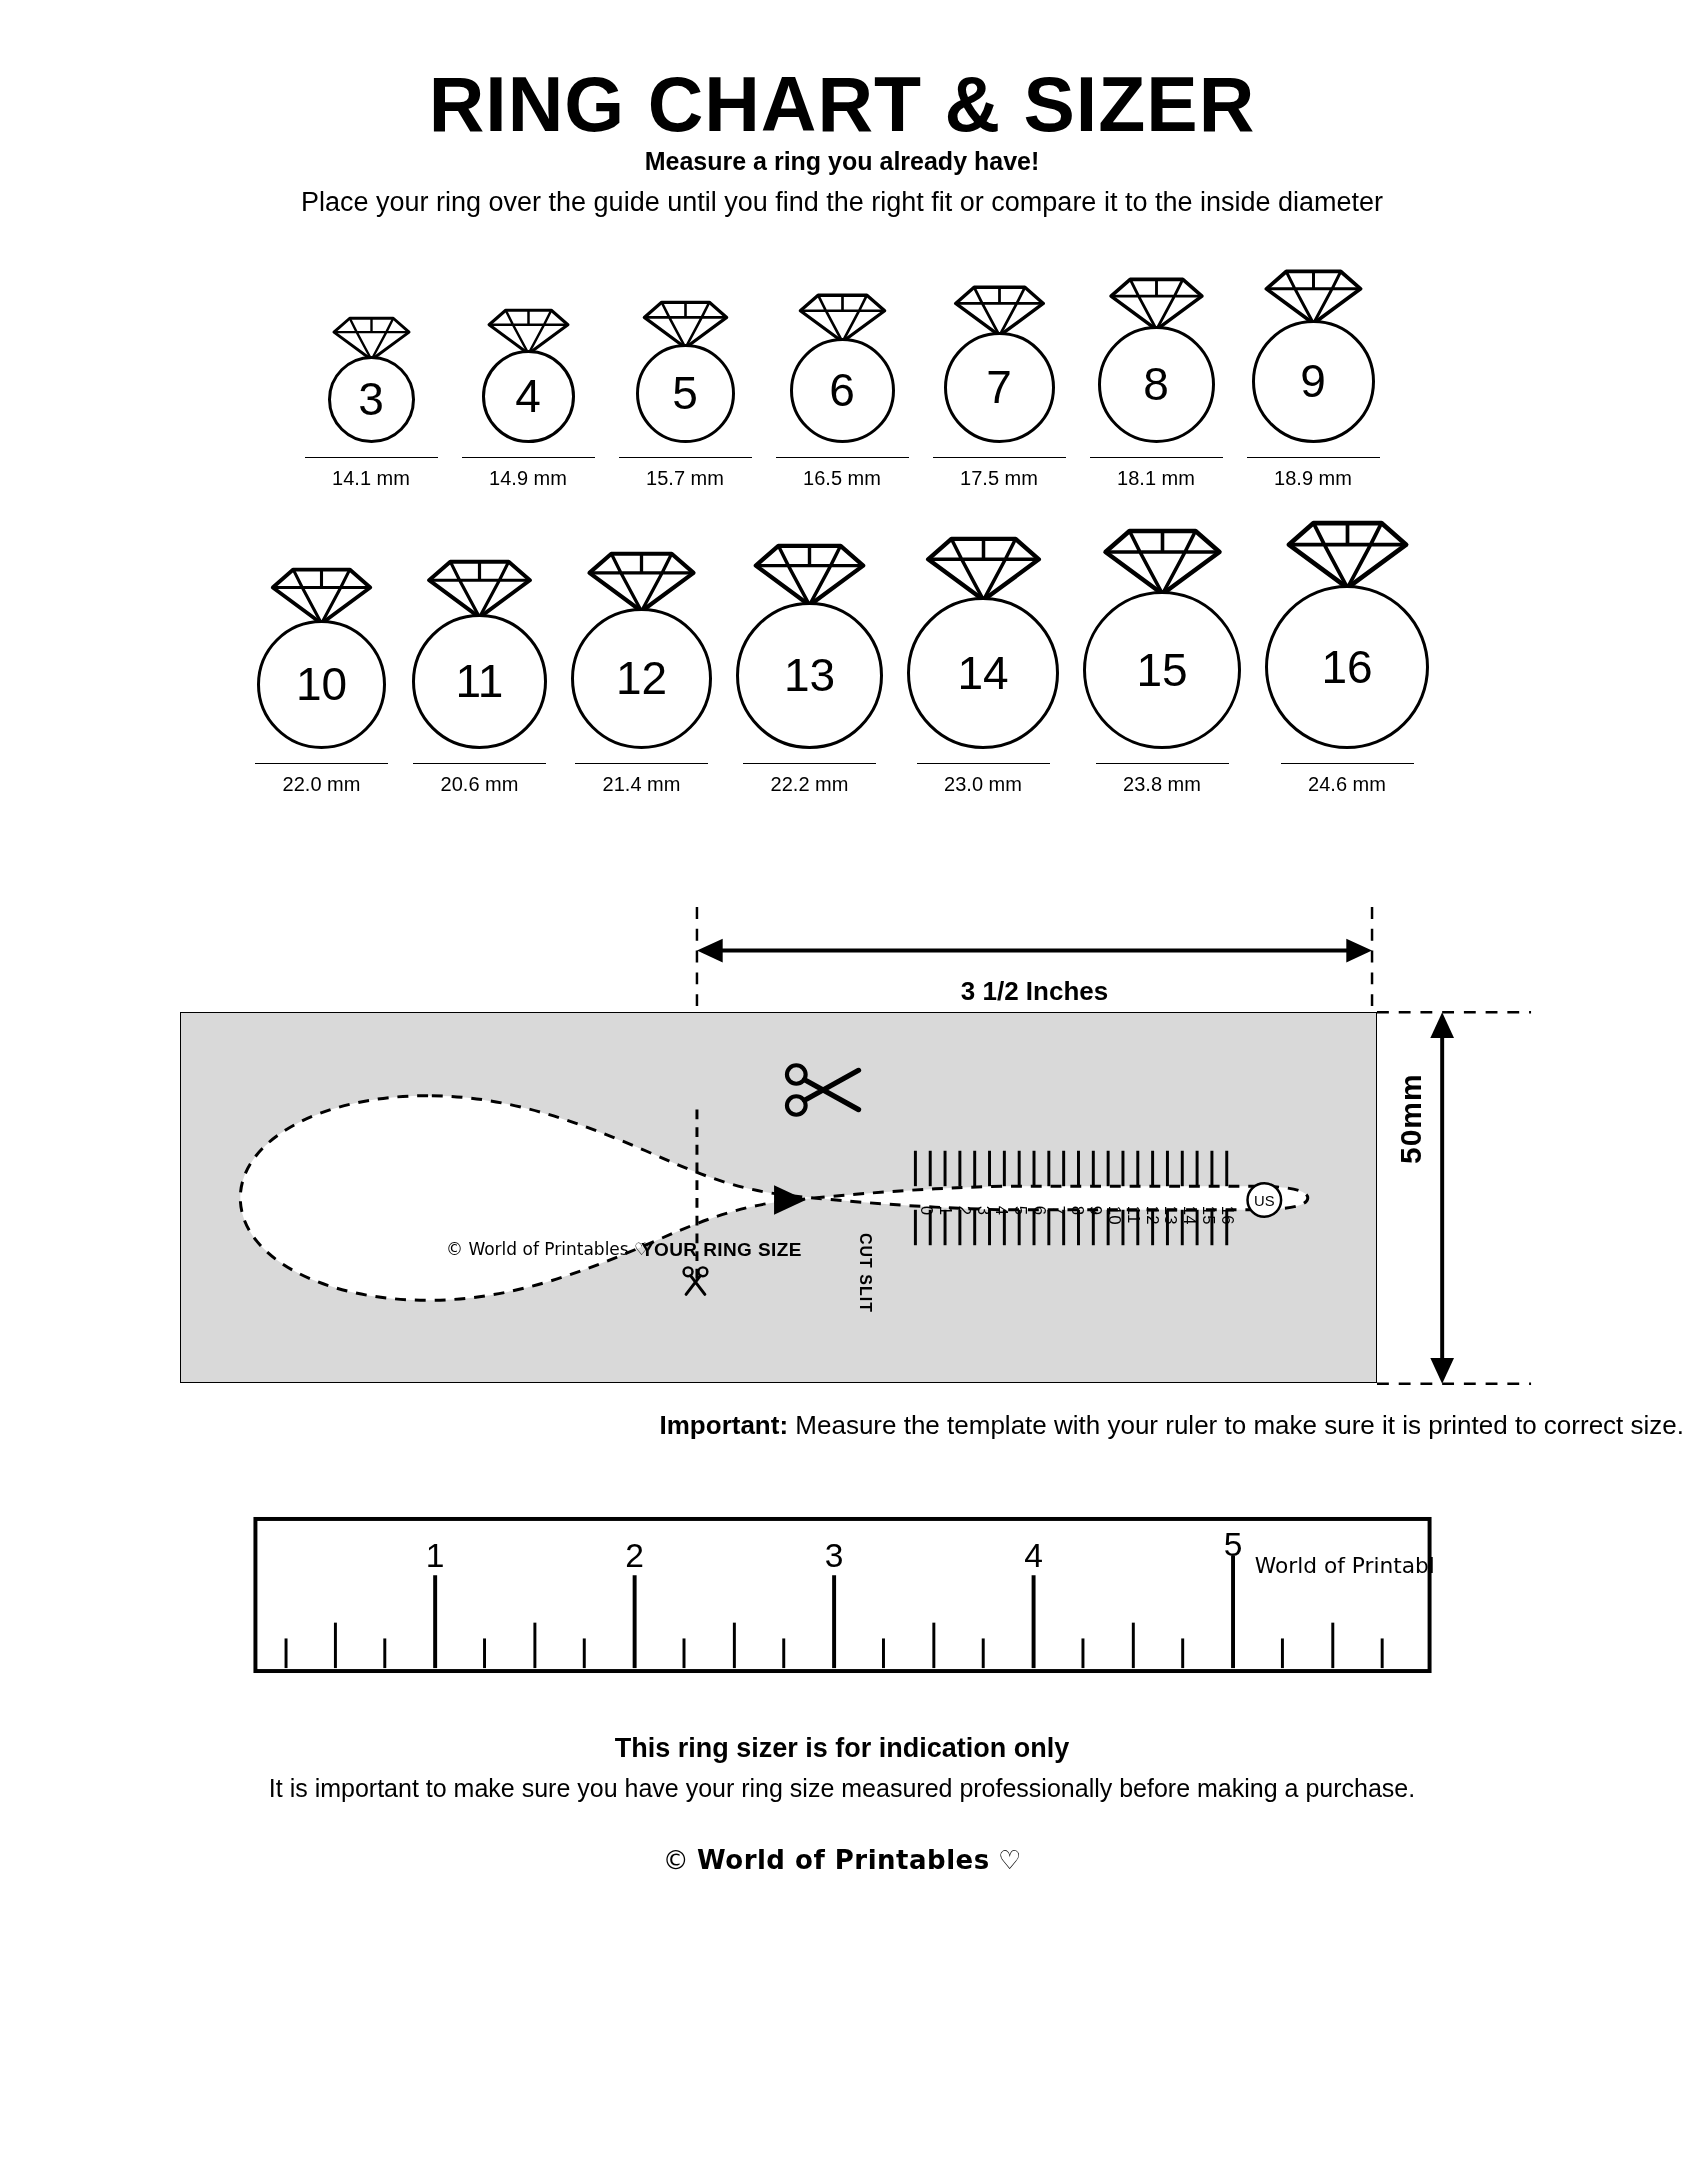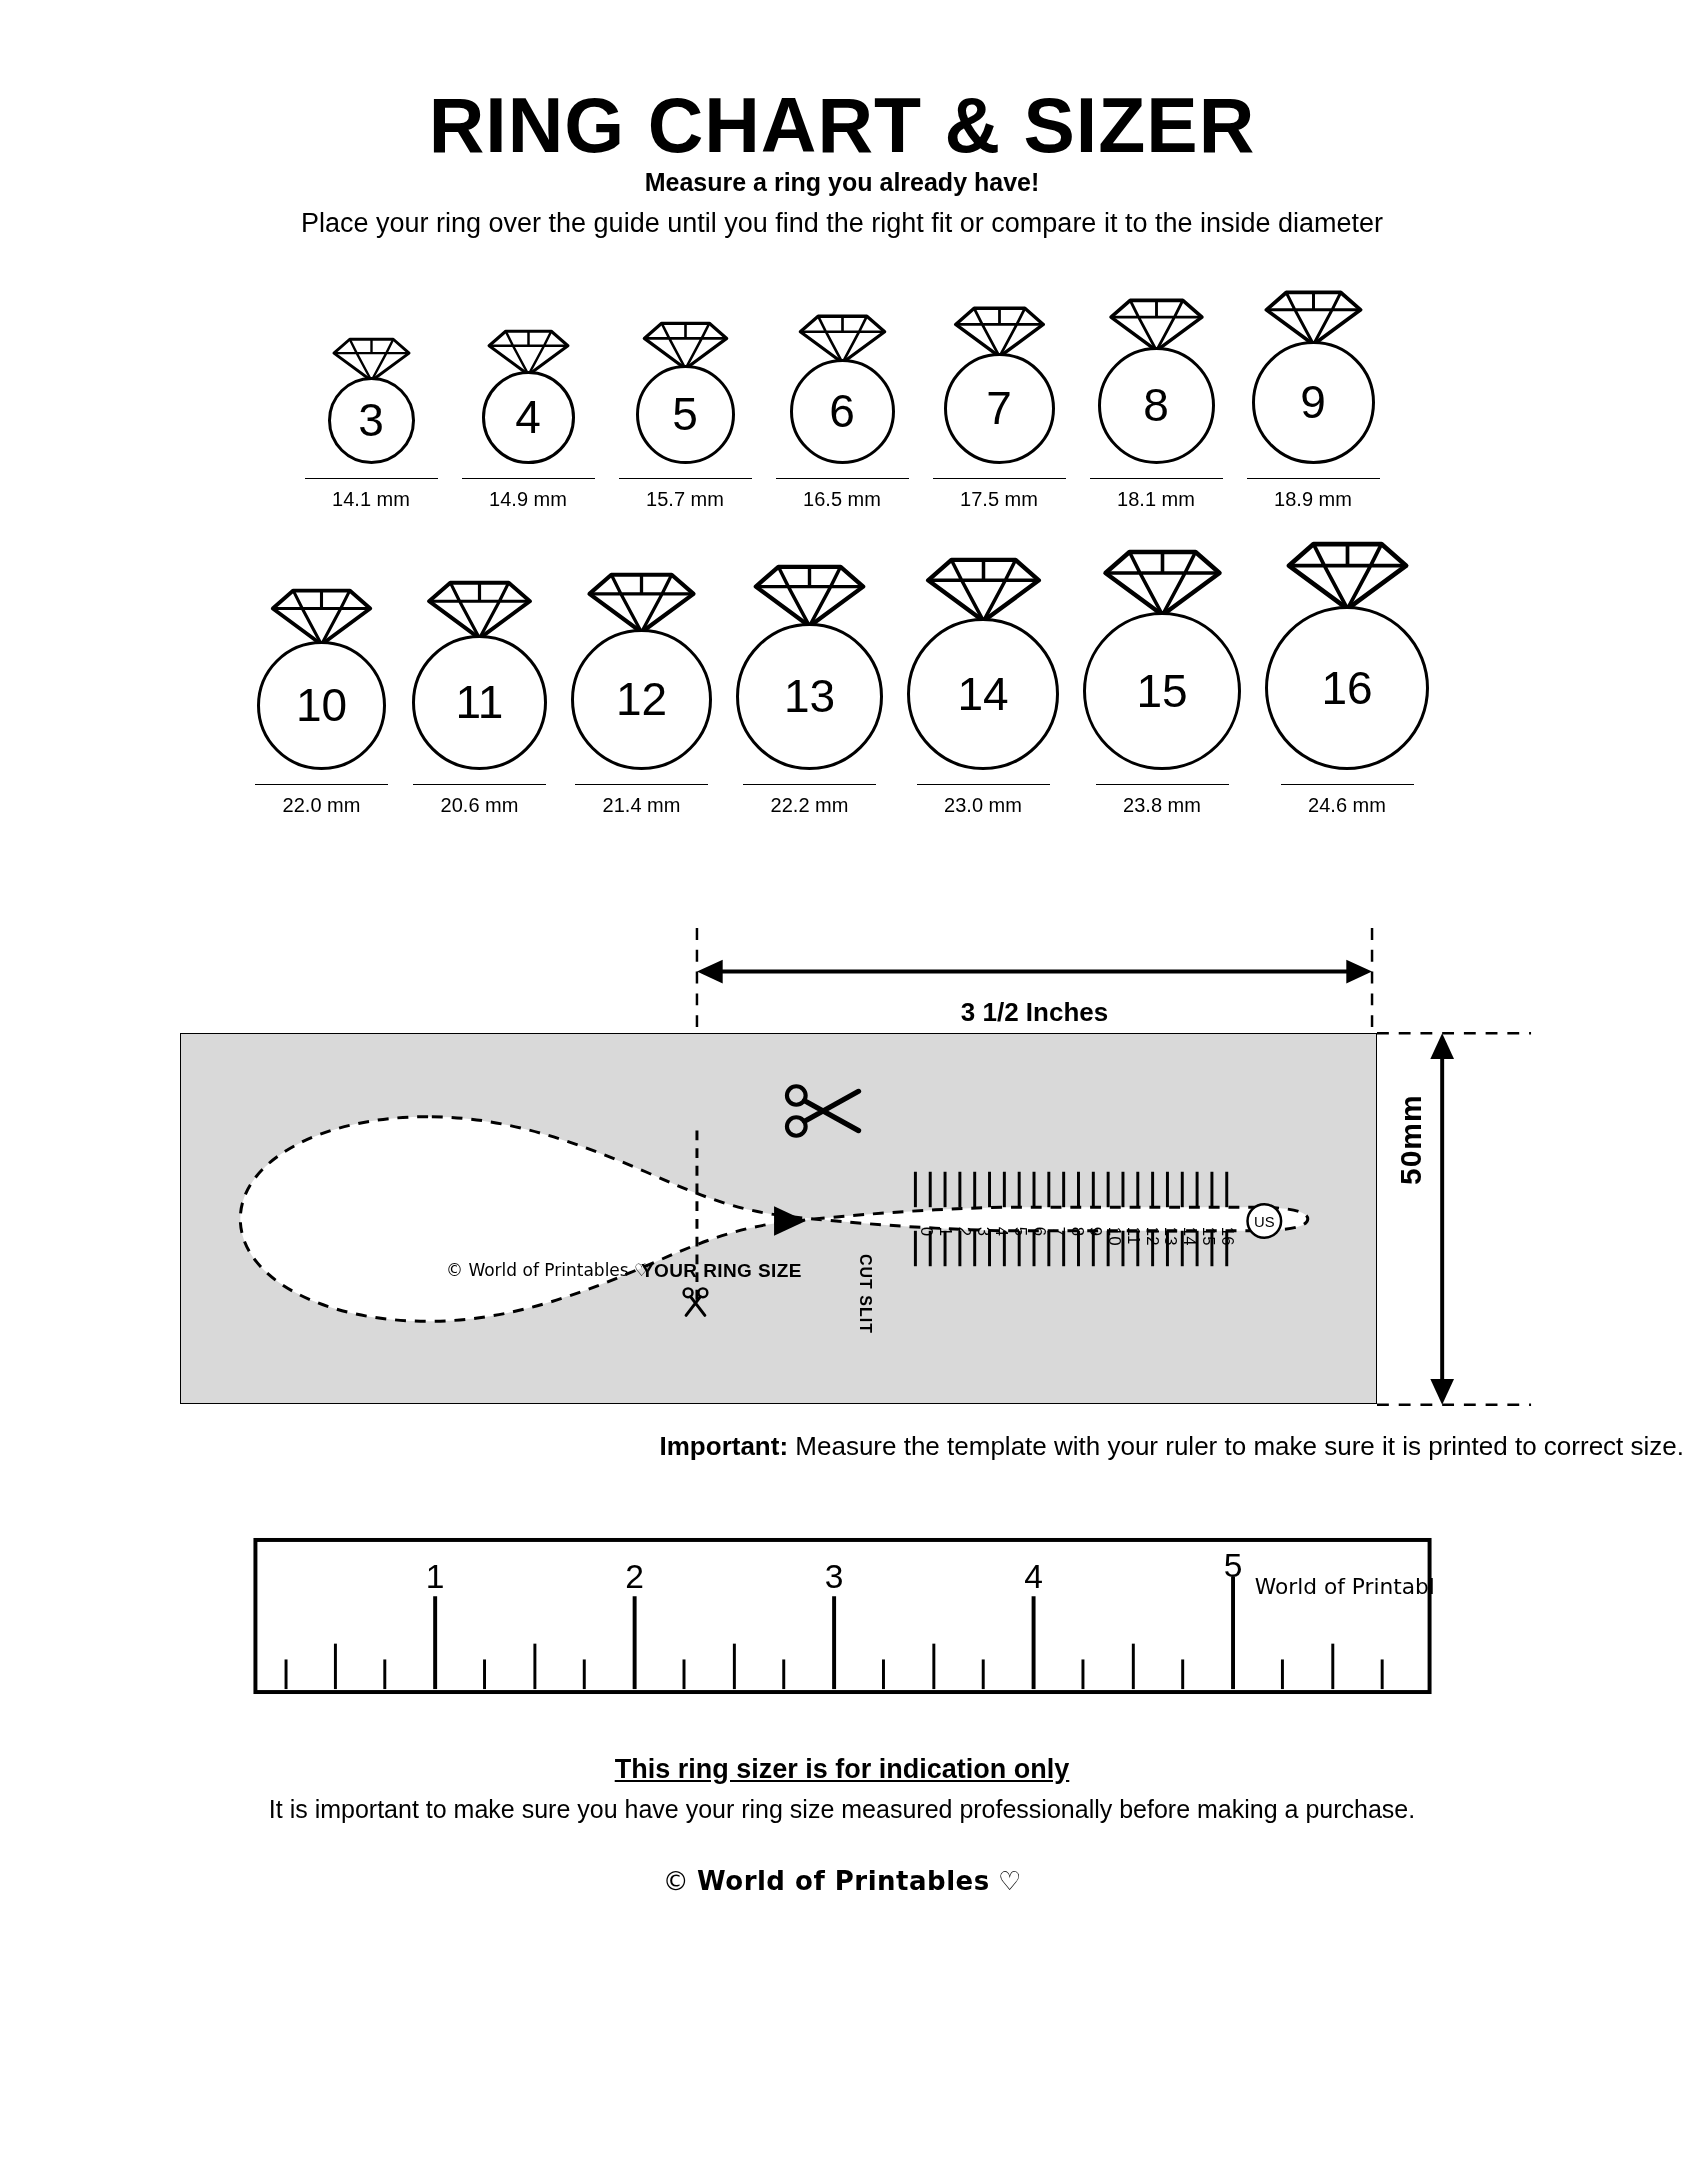--- a/index.html
+++ b/index.html
@@ -19,21 +19,21 @@
     padding: 0;
     position: relative;
   }
 
   
   .title {
     text-align: center;
     font-size: 77px;
     font-weight: bold;
     letter-spacing: 1px;
-    margin-top: 83px;
+    margin-top: 62px;
     line-height: 1.1;
   }
 
   
   .subhead {
     text-align: center;
     font-size: 25px;
     font-weight: bold;
   }
   .subline {
@@ -177,21 +177,20 @@
     display: flex;
     justify-content: center;
   }
 
   
   .foot-bold {
     text-align: center;
     font-size: 27px;
     font-weight: bold;
     margin-top: 59px;
-    text-decoration: underline;
   }
   .foot-line {
     text-align: center;
     font-size: 25px;
     margin-top: 10px;
   }
   .brand-foot {
     text-align: center;
     margin-top: 42px;
     font-size: 26px;

